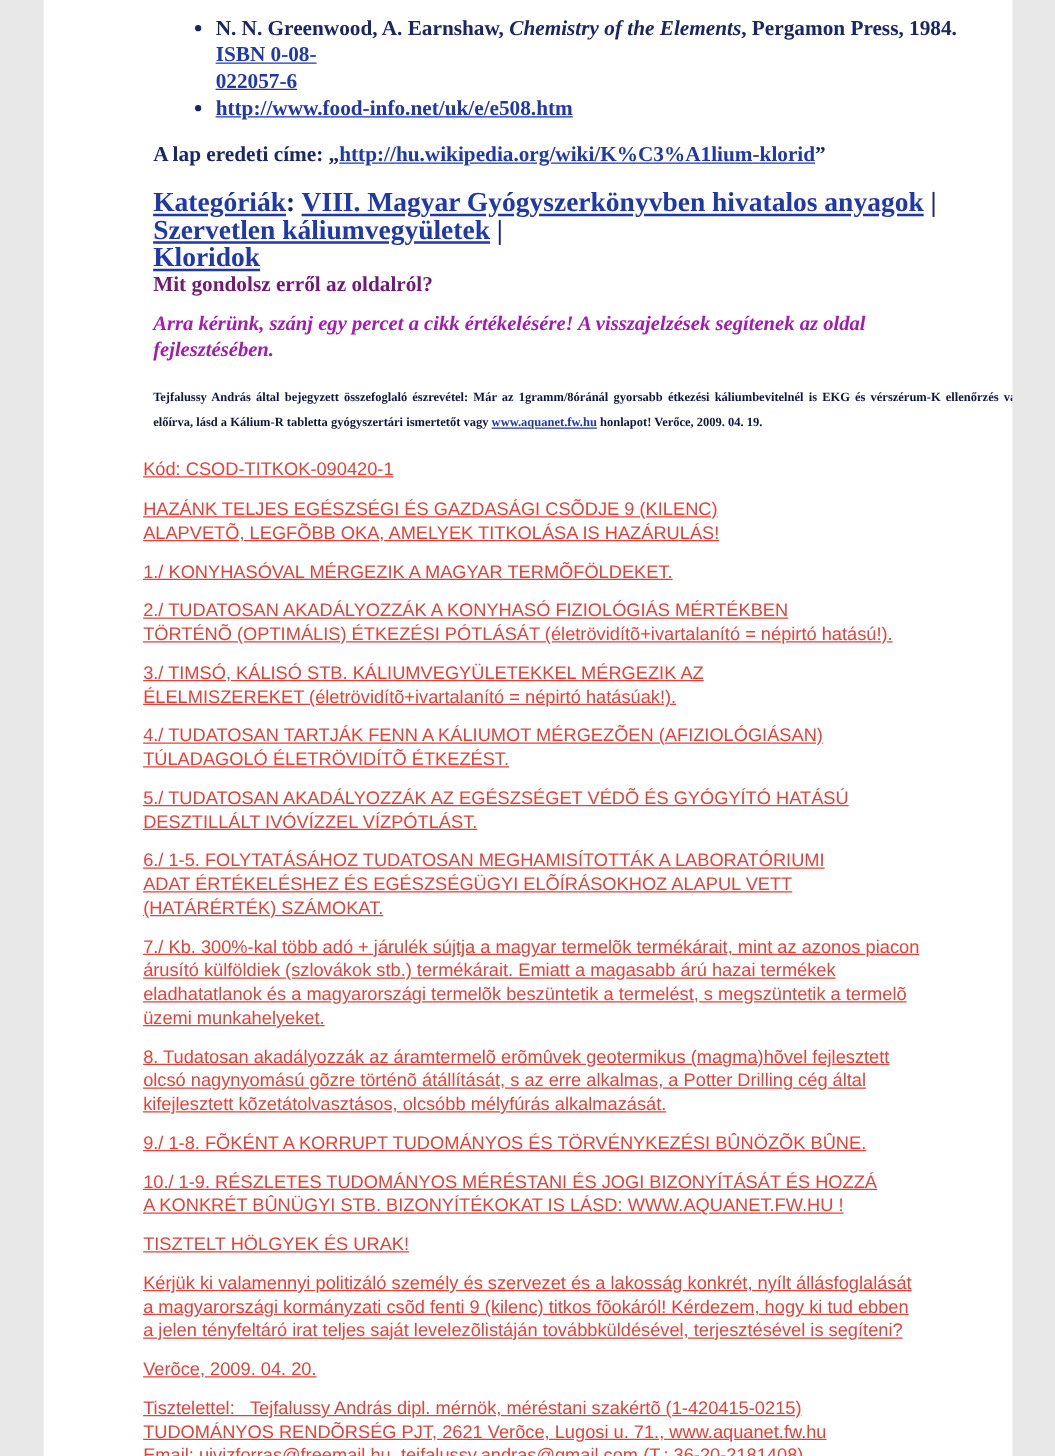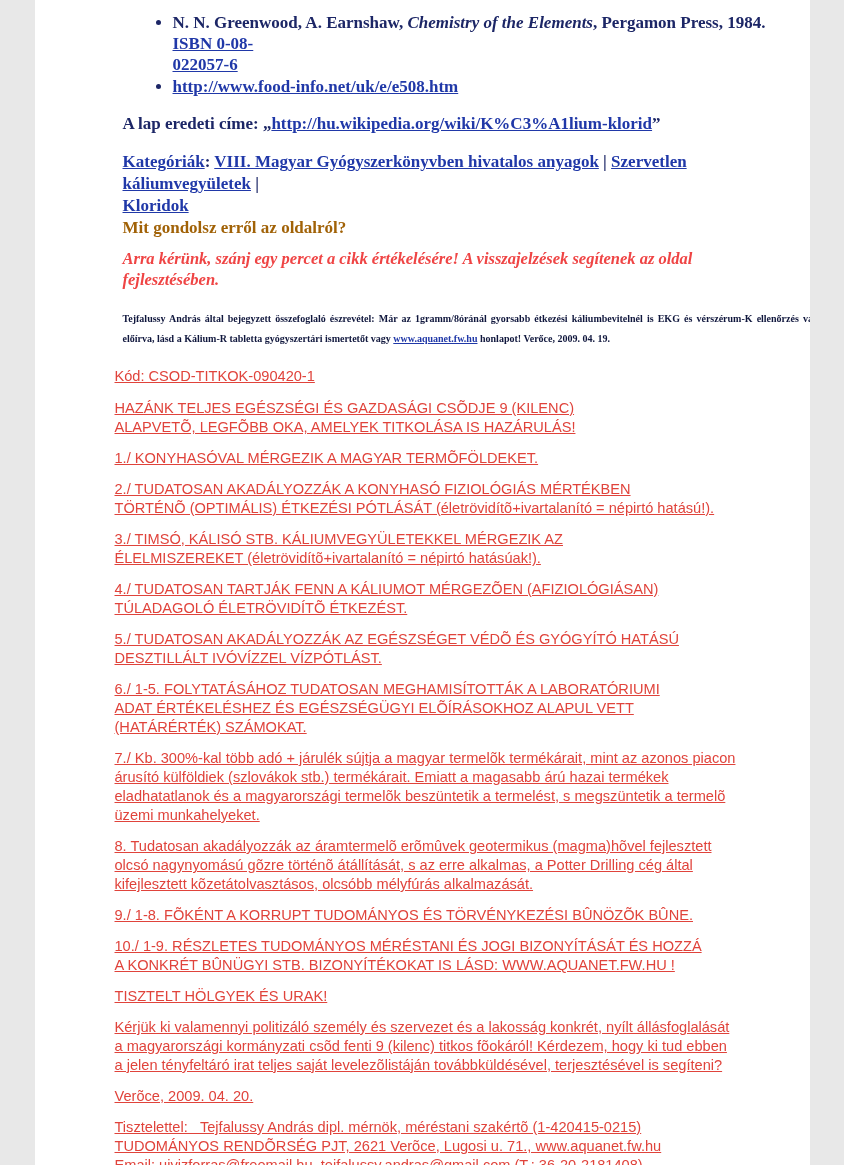--- a/index.html
+++ b/index.html
@@ -30,38 +30,38 @@
     font-weight: bold;
   }
   .orig-title {
     margin: 16px 24px 0 88px;
     font-size: 17px;
     font-weight: bold;
     line-height: 21px;
   }
   .categories {
     margin: 17px 24px 0 88px;
-    font-size: 17px;
+    font-size: 22px;
     font-weight: bold;
     line-height: 22px;
   }
   .question {
     margin: 0 24px 0 88px;
     font-size: 17px;
     line-height: 22px;
     font-weight: bold;
-    color: #a16207;
+    color: #701a75;
   }
   .prompt {
     margin: 9px 24px 0 88px;
     font-size: 16.5px;
     line-height: 21px;
     font-weight: bold;
     font-style: italic;
-    color: #ef4444;
+    color: #a21caf;
   }
   .remark {
     margin: 19px 0 0 88px;
     width: 696px;
     font-size: 10px;
     line-height: 19.5px;
     font-weight: bold;
     text-align: justify;
     color: #10173d;
   }

